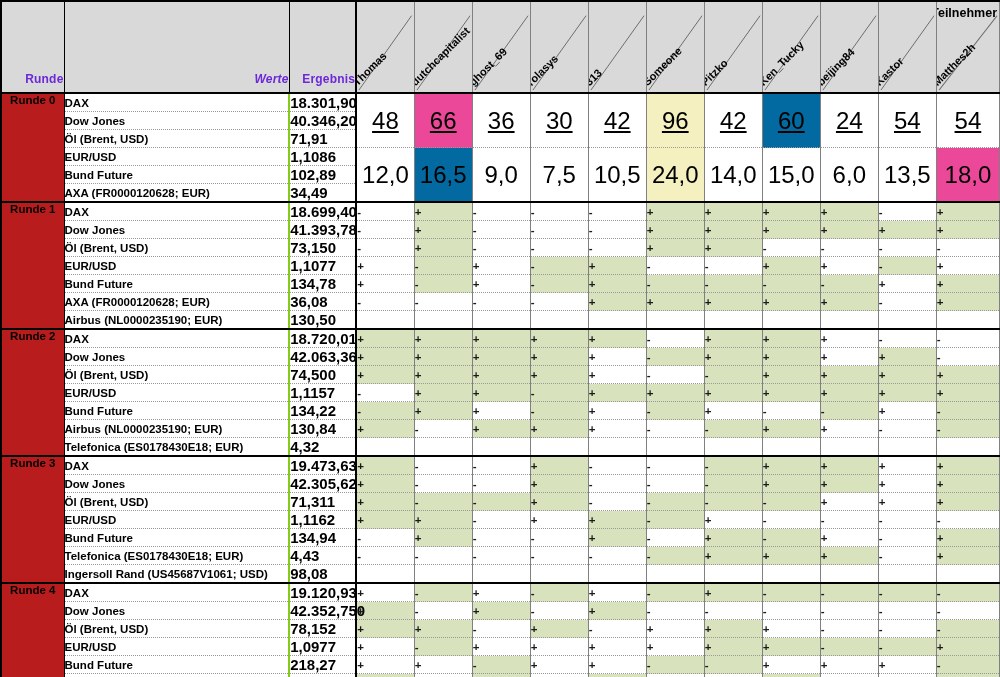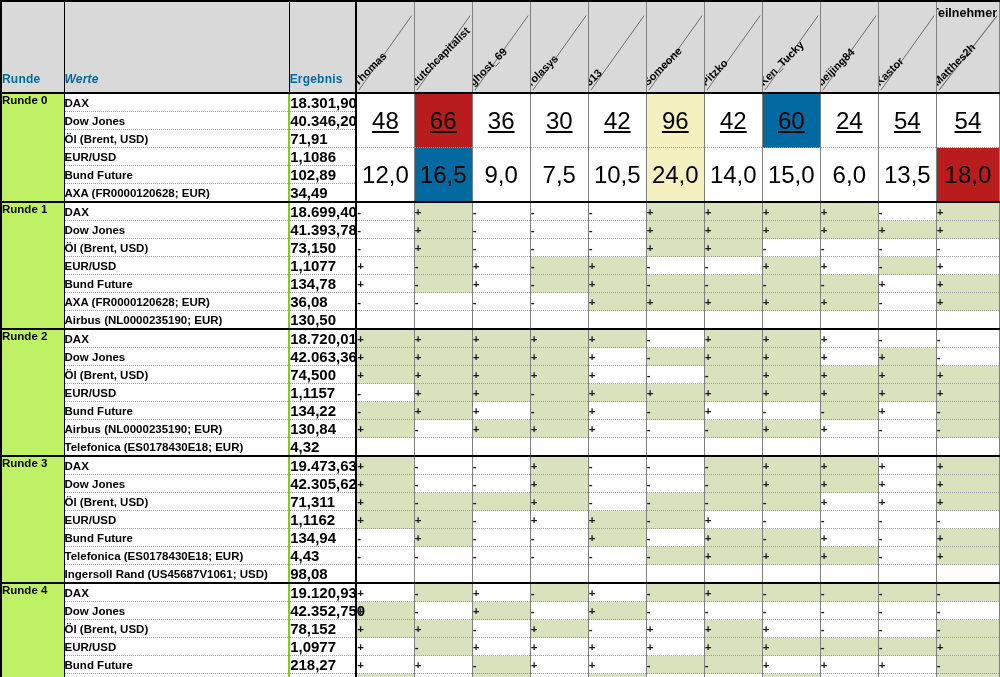--- a/index.html
+++ b/index.html
@@ -12,21 +12,21 @@
 
   table.grid{border-collapse:collapse;table-layout:fixed;width:1000px;}
   table.grid td,table.grid th{padding:0;margin:0;}
 
   
   .hdr-band{height:92px;}
   .hdr-corner{background:#d9d9d9;border:2px solid #000;border-right-width:1px;vertical-align:bottom;}
   .hdr-corner.werte{border-left-width:1px;border-right-width:1px;font-style:italic;}
   .hdr-corner.erg{border-left-width:1px;border-right-width:2px;}
   .hdr-corner-label{
-    font-size:12px;font-weight:bold;color:#0369a1;text-align:left;
+    font-size:12px;font-weight:bold;color:#6d28d9;text-align:right;
     padding-bottom:6px;letter-spacing:.2px;
   }
   .hdr-rot{
     background:#d9d9d9;border-top:2px solid #000;border-bottom:2px solid #000;
     border-left:1px solid #808080;border-right:1px solid #808080;
     position:relative;vertical-align:bottom;overflow:hidden;
   }
   .hdr-rot .slash{
     position:absolute;left:0;top:0;width:100%;height:100%;pointer-events:none;
   }
@@ -35,22 +35,22 @@
     transform-origin:left bottom;transform:rotate(-45deg);
     white-space:nowrap;font-size:11px;font-weight:bold;color:#000;
   }
   .teilnehmer-label{
     position:absolute;right:6px;top:4px;font-size:12.5px;font-weight:bold;color:#000;
     z-index:5;
   }
 
   
   .c-runde{
-    background:#bef264;font-size:11.5px;font-weight:bold;color:#000;
-    text-align:left;padding-left:6px;vertical-align:top;
+    background:#b91c1c;font-size:11.5px;font-weight:bold;color:#000;
+    text-align:center;padding-left:6px;vertical-align:top;
     border-left:2px solid #000;border-right:1px solid #000;
   }
   .c-wert{
     background:#fff;font-size:11.5px;font-weight:bold;color:#000;
     text-align:left;padding-left:4px;white-space:nowrap;
     border-left:1px solid #000;border-right:1px solid #000;
     border-bottom:1px dotted #9a9a9a;
   }
   .c-erg{
     background:#fff;font-size:15px;font-weight:bold;color:#000;
@@ -71,21 +71,21 @@
   
   .score{
     text-align:center;font-size:24px;font-weight:400;color:#000;
     border-left:1px solid #808080;border-right:1px solid #808080;
     background:#fff;vertical-align:middle;line-height:1;
   }
   .score.pts{border-bottom:1px dotted #9a9a9a;text-decoration:underline;}
   .score.pts2{border-bottom:2px solid #000;}
   .score.yellow{background:#f5f0c0;}
   .score.orange{background:#0369a1;}
-  .score.grey{background:#b91c1c;}
+  .score.grey{background:#ec4899;}
 </style>
 </head>
 <body>
 
 <div id="sheet">
   <table class="grid">
     <colgroup>
       <col style="width:63px">
         <col style="width:225px">
         <col style="width:67px">

